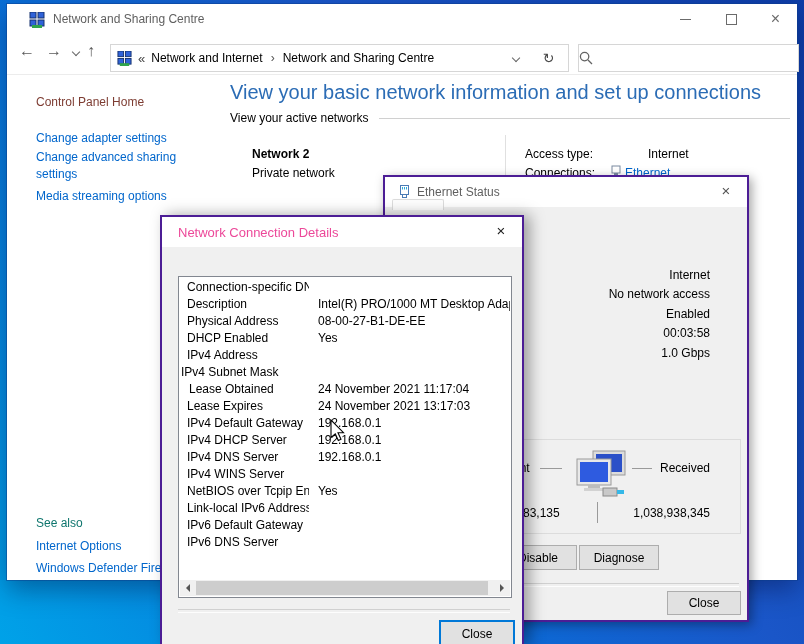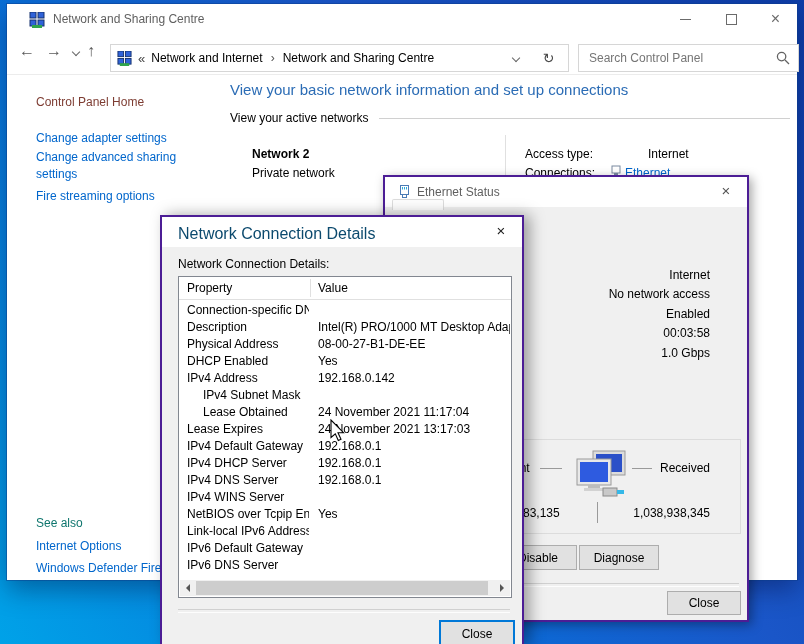--- a/index.html
+++ b/index.html
@@ -6,21 +6,21 @@
   body{
     width:804px;height:644px;position:relative;overflow:hidden;
     font-family:"Liberation Sans","DejaVu Sans",sans-serif;font-size:12px;color:#000;
     background:linear-gradient(55deg,#00a2e8 0%,#0a6cd6 38%,#1a56c8 62%,#0d3da8 100%);
   }
   .abs{position:absolute}
   .win{background:#fff;box-shadow:0 0 0 1px rgba(10,60,140,.45),0 10px 24px rgba(0,0,40,.35)}
   .dlg{background:#f0f0f0;border:2px solid #4c1d95;box-shadow:3px 3px 10px rgba(0,0,0,.35)}
   .titlebar{position:absolute;left:0;top:0;right:0;height:30px;background:#fff;display:flex;align-items:center}
   .ttl{font-size:12px;color:#5f5f5f}
-  .dlg-ttl{font-size:16px;color:#0c4a6e}
+  .dlg-ttl{font-size:13px;color:#ec4899}
   .xbtn{position:absolute;top:0;width:34px;height:26px;display:flex;align-items:center;justify-content:center;
         font-size:15px;color:#555;cursor:default}
   .link{color:#0066cc;cursor:pointer}
   .chev{display:inline-block;width:5px;height:5px;border-right:1.4px solid #666;border-bottom:1.4px solid #666;transform:rotate(45deg)}
   .navglyph{font-size:16px;color:#5a5a5a}
   .box{background:#fff;border:1px solid #d6d6d6}
   .btn{background:#e1e1e1;border:1px solid #adadad;display:flex;align-items:center;justify-content:center;font-size:12px;color:#000}
   .btn-focus{border:2px solid #0078d7}
   .dashline{height:1px;background:#9a9a9a}
   .valrow{position:absolute;text-align:right;font-size:12px;color:#000}
@@ -72,37 +72,36 @@
       <span style="margin:0 6px;color:#444;font-size:13px">«</span>
       <span>Network and Internet</span>
       <span style="margin:0 8px;color:#555">›</span>
       <span>Network and Sharing Centre</span>
       <span class="chev" style="margin-left:auto;margin-right:12px"></span>
     </div>
     <div class="abs box" style="left:522px;top:10px;width:39px;height:26px;border-left:none;display:flex;align-items:center;justify-content:center;color:#4a4a4a;font-size:14px">
       <span>↻</span>
     </div>
     <div class="abs box" style="left:571px;top:10px;width:219px;height:26px;display:flex;align-items:center">
-      <input style="border: none; outline: none; flex: 1 1 0%; margin-left: 8px; font-family: inherit; font-size: 12px; color: rgb(51, 51, 51);" placeholder="Search Control Panel">
       <svg style="margin-right:8px" width="14" height="14" viewBox="0 0 14 14">
         <circle cx="5.6" cy="5.6" r="4.2" fill="none" stroke="#636363" stroke-width="1.3"></circle>
         <line x1="9" y1="9" x2="13" y2="13" stroke="#636363" stroke-width="1.3"></line>
       </svg>
     </div>
   </div>
 
   <span class="abs" style="left:29px;top:91px;color:#7d3c32">Control Panel Home</span>
   <span class="abs link" style="left:29px;top:127px">Change adapter settings</span>
   <span class="abs link" style="left:29px;top:145px;width:160px;line-height:17px;display:block">Change advanced sharing settings</span>
-  <span class="abs link" style="left:29px;top:185px">Fire streaming options</span>
+  <span class="abs link" style="left:29px;top:185px">Media streaming options</span>
   <span class="abs" style="left:29px;top:512px;color:#0f766e">See also</span>
   <span class="abs link" style="left:29px;top:535px">Internet Options</span>
   <span class="abs link" style="left:29px;top:557px;width:131px;white-space:nowrap;overflow:hidden;display:block">Windows Defender Fire</span>
 
-  <span class="abs" style="left:223px;top:77px;font-size:15px;color:#2b6cb5">View your basic network information and set up connections</span>
+  <span class="abs" style="left:223px;top:77px;font-size:20px;color:#2b6cb5">View your basic network information and set up connections</span>
   <div class="abs" style="left:223px;top:106px;width:560px;height:16px;display:flex;align-items:center">
     <span>View your active networks</span>
     <span style="flex:1;margin-left:10px;border-top:1px solid #d0d0d0"></span>
   </div>
   <span class="abs" style="left:498px;top:131px;width:1px;height:46px;background:#e0e0e0"></span>
   <span class="abs" style="left:245px;top:143px;font-weight:bold">Network 2</span>
   <span class="abs" style="left:245px;top:162px">Private network</span>
   <span class="abs" style="left:518px;top:143px">Access type:</span>
   <span class="abs" style="left:641px;top:143px">Internet</span>
   <span class="abs" style="left:518px;top:162px">Connections:</span>
@@ -170,54 +169,47 @@
 </div>
 
 <div class="abs dlg" style="left:160px;top:215px;width:360px;height:429px;border-bottom:none;box-shadow:6px 0 14px rgba(0,0,0,.35)">
   <div class="titlebar" style="height:30px">
     <span class="abs dlg-ttl" style="left:16px;top:8px">Network Connection Details</span>
     <div class="xbtn" style="right:4px;color:#222">
       <span>×</span>
     </div>
   </div>
 
-  <span class="abs" style="left:16px;top:40px">Network Connection Details:</span>
 
   <div class="abs" style="left:16px;top:59px;width:332px;height:320px;background:#fff;border:1px solid #828790;overflow:hidden">
-    <div style="position:relative;height:22px;border-bottom:1px solid #e0e0e0">
-      <span class="abs" style="left:8px;top:4px">Property</span>
-      <span class="abs" style="left:131px;top:2px;width:1px;height:18px;background:#e0e0e0"></span>
-      <span class="abs" style="left:139px;top:4px">Value</span>
-    </div>
     <div style="position:relative">
       <div class="abs" style="left:0;top:3px;width:332px;height:17px">
           <span class="abs tbl-cell" style="left:8px;width:122px">Connection-specific DN...</span>
           <span class="abs tbl-cell" style="left:139px;width:192px"></span>
         </div>
       <div class="abs" style="left:0;top:20px;width:332px;height:17px">
           <span class="abs tbl-cell" style="left:8px;width:122px">Description</span>
           <span class="abs tbl-cell" style="left:139px;width:192px">Intel(R) PRO/1000 MT Desktop Adapter</span>
         </div>
       <div class="abs" style="left:0;top:37px;width:332px;height:17px">
           <span class="abs tbl-cell" style="left:8px;width:122px">Physical Address</span>
           <span class="abs tbl-cell" style="left:139px;width:192px">08-00-27-B1-DE-EE</span>
         </div>
       <div class="abs" style="left:0;top:54px;width:332px;height:17px">
           <span class="abs tbl-cell" style="left:8px;width:122px">DHCP Enabled</span>
           <span class="abs tbl-cell" style="left:139px;width:192px">Yes</span>
         </div>
       <div class="abs" style="left:0;top:71px;width:332px;height:17px">
           <span class="abs tbl-cell" style="left:8px;width:122px">IPv4 Address</span>
-          <span class="abs tbl-cell" style="left:139px;width:192px">192.168.0.142</span>
         </div>
       <div class="abs" style="left:0;top:88px;width:332px;height:17px">
-          <span class="abs tbl-cell" style="left:24px;width:122px">IPv4 Subnet Mask</span>
+          <span class="abs tbl-cell" style="left:2px;width:122px">IPv4 Subnet Mask</span>
         </div>
       <div class="abs" style="left:0;top:105px;width:332px;height:17px">
-          <span class="abs tbl-cell" style="left:24px;width:122px">Lease Obtained</span>
+          <span class="abs tbl-cell" style="left:10px;width:122px">Lease Obtained</span>
           <span class="abs tbl-cell" style="left:139px;width:192px">24 November 2021 11:17:04</span>
         </div>
       <div class="abs" style="left:0;top:122px;width:332px;height:17px">
           <span class="abs tbl-cell" style="left:8px;width:122px">Lease Expires</span>
           <span class="abs tbl-cell" style="left:139px;width:192px">24 November 2021 13:17:03</span>
         </div>
       <div class="abs" style="left:0;top:139px;width:332px;height:17px">
           <span class="abs tbl-cell" style="left:8px;width:122px">IPv4 Default Gateway</span>
           <span class="abs tbl-cell" style="left:139px;width:192px">192.168.0.1</span>
         </div>

